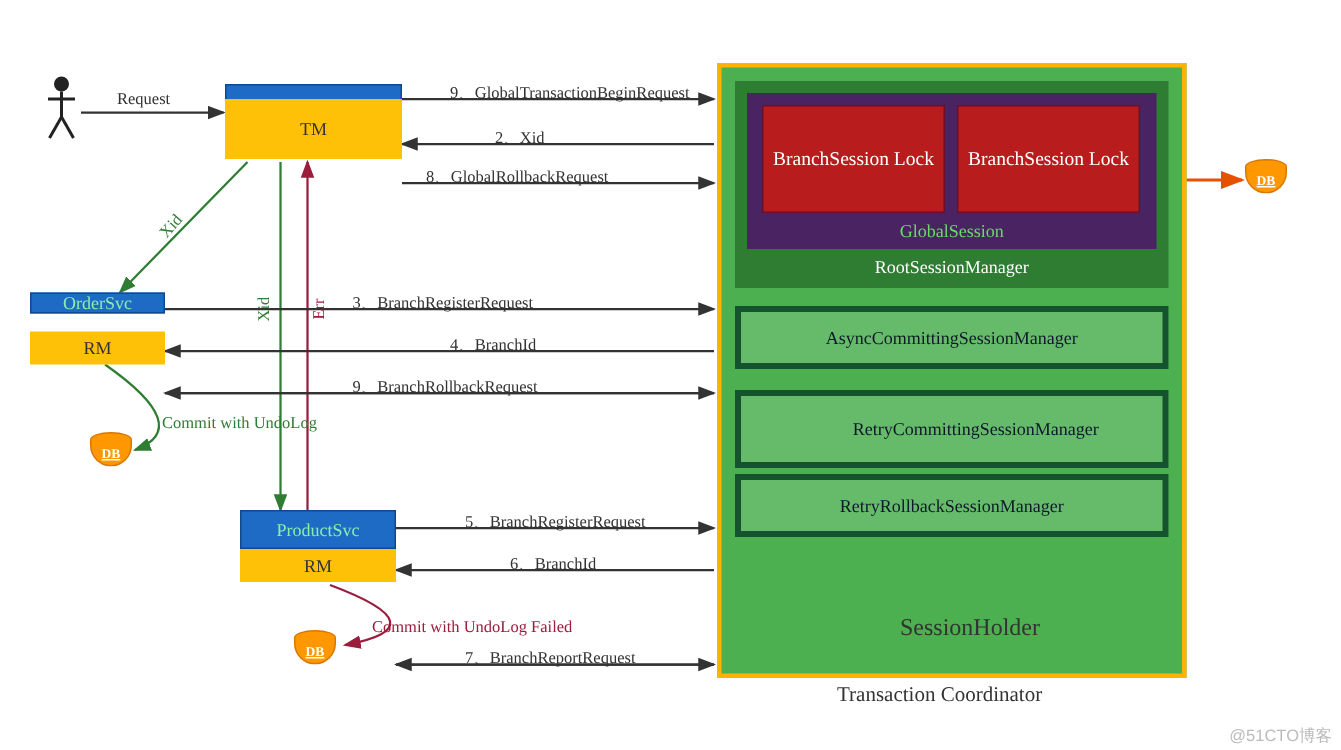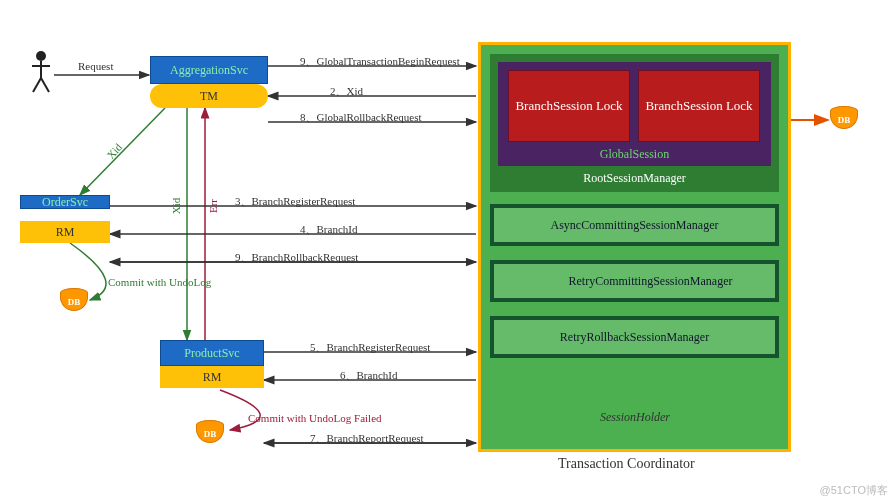--- a/index.html
+++ b/index.html
@@ -12,21 +12,21 @@
   .green-dark { background: #2e7d32; color: #fff; }
   .purple { background: #4a2363; color: #6bd96b; }
   .maroon { background: #b91c1c; color: #fff; border: 1px solid #6b0f28; }
   .label { position: absolute; font-size: 11px; color: #333; white-space: nowrap; }
   .edge-label { font-size: 11px; color: #333; }
   .green-text { color: #2e7d32; }
   .red-text { color: #9b1c3b; }
   svg { position: absolute; top: 0; left: 0; pointer-events: none; }
   .db-cyl { position: absolute; }
   .db-cyl .top { width: 28px; height: 10px; background: #ff9800; border-radius: 50%; border: 1px solid #d97700; }
-  .db-cyl .body { width: 28px; height: 18px; background: #ff9800; border: 1px solid #d97700; border-top: none; border-radius: 0 0 14px 14px; margin-top: -5px; display:flex; align-items:center; justify-content:center; color:#fff; font-size:9px; font-weight:bold;}
+  .db-cyl .body { width: 28px; height: 18px; background: #ff9800; border: 1px solid #d97700; border-top: none; border-radius: 0 0 14px 14px; margin-top: -5px; display:flex; align-items:center; justify-content:center; color:#fff; font-size:9px; font-weight:bold;text-decoration:underline;}
   .watermark { position: absolute; right: 6px; bottom: 2px; color: #bbb; font-size: 11px; font-family: sans-serif; }
   .stick { position: absolute; }
   marker path, marker polygon { }
 </style>
 </head>
 <body>
 
 <svg width="894" height="500">
   <defs>
     <marker id="arr-black" markerWidth="8" markerHeight="8" refX="7" refY="3" orient="auto">
@@ -77,21 +77,21 @@
       <circle cx="11" cy="6" r="5" fill="#222"></circle>
       <line x1="11" y1="11" x2="11" y2="28" stroke="#222" stroke-width="2"></line>
       <line x1="2" y1="16" x2="20" y2="16" stroke="#222" stroke-width="2"></line>
       <line x1="11" y1="28" x2="3" y2="42" stroke="#222" stroke-width="2"></line>
       <line x1="11" y1="28" x2="19" y2="42" stroke="#222" stroke-width="2"></line>
     </svg>
 </div>
 <div class="label" style="left:78px; top:60px;">Request</div>
 
 <div class="box blue-box" style="left:150px; top:56px; width:118px; height:28px;">AggregationSvc</div>
-<div class="box orange-band" style="left:150px; top:84px; width:118px; height:24px;border-radius:12px;">TM</div>
+<div class="box orange-band" style="left:150px; top:66px; width:118px; height:40px;">TM</div>
 
 <div class="box blue-box" style="left:20px; top:195px; width:90px; height:14px;">OrderSvc</div>
 <div class="box orange-band" style="left:20px; top:221px; width:90px; height:22px;">RM</div>
 
 <div class="db-cyl" style="left:60px; top:288px;">
     <div class="top"></div>
     <div class="body">DB</div>
   </div>
 <div class="label green-text" style="left:108px; top:276px;">Commit with UndoLog</div>
 
@@ -103,21 +103,21 @@
     <div class="body">DB</div>
   </div>
 <div class="label red-text" style="left:248px; top:412px;">Commit with UndoLog Failed</div>
 
 <div class="label green-text" style="left:106px; top:145px; transform:rotate(-48deg);">Xid</div>
 <div class="label green-text" style="left:168px; top:200px; transform:rotate(-90deg);">Xid</div>
 <div class="label red-text" style="left:206px; top:200px; transform:rotate(-90deg);">Err</div>
 
 <div class="label edge-label" style="left:300px; top:54px;">9、GlobalTransactionBeginRequest</div>
 <div class="label edge-label" style="left:330px; top:84px;">2、Xid</div>
-<div class="label edge-label" style="left:300px; top:110px;">8、GlobalRollbackRequest</div>
+<div class="label edge-label" style="left:284px; top:110px;">8、GlobalRollbackRequest</div>
 <div class="label edge-label" style="left:235px; top:194px;">3、BranchRegisterRequest</div>
 <div class="label edge-label" style="left:300px; top:222px;">4、BranchId</div>
 <div class="label edge-label" style="left:235px; top:250px;">9、BranchRollbackRequest</div>
 <div class="label edge-label" style="left:310px; top:340px;">5、BranchRegisterRequest</div>
 <div class="label edge-label" style="left:340px; top:368px;">6、BranchId</div>
 <div class="label edge-label" style="left:310px; top:431px;">7、BranchReportRequest</div>
 
 <div class="box green-outer" style="left:478px; top:42px; width:313px; height:410px;"></div>
 
 <div class="box green-dark" style="left:490px; top:54px; width:289px; height:138px; align-items:flex-end; padding-bottom:6px;">
@@ -125,24 +125,24 @@
 </div>
 
 <div class="box purple" style="left:498px; top:62px; width:273px; height:104px; align-items:flex-end; padding-bottom:4px;">
   <span>GlobalSession</span>
 </div>
 
 <div class="box maroon" style="left:508px; top:70px; width:122px; height:72px; font-size:13px; line-height:1.3;">BranchSession Lock</div>
 <div class="box maroon" style="left:638px; top:70px; width:122px; height:72px; font-size:13px; line-height:1.3;">BranchSession Lock</div>
 
 <div class="box green-inner" style="left:490px; top:204px; width:289px; height:42px;">AsyncCommittingSessionManager</div>
-<div class="box green-inner" style="left:490px; top:260px; width:289px; height:42px;padding-left:32px;">RetryCommittingSessionManager</div>
+<div class="box green-inner" style="left:490px; top:260px; width:289px; height:52px;padding-left:32px;">RetryCommittingSessionManager</div>
 <div class="box green-inner" style="left:490px; top:316px; width:289px; height:42px;">RetryRollbackSessionManager</div>
 
-<div class="label" style="left:600px; top:410px; font-size:12px;font-style:italic;">SessionHolder</div>
+<div class="label" style="left:600px; top:410px; font-size:16px;">SessionHolder</div>
 <div class="label" style="left:558px; top:456px; font-size:14px;">Transaction Coordinator</div>
 
 <div class="db-cyl" style="left:830px; top:106px;">
     <div class="top"></div>
     <div class="body">DB</div>
   </div>
 
 <div class="watermark">@51CTO博客</div>
 
 </body></html>

